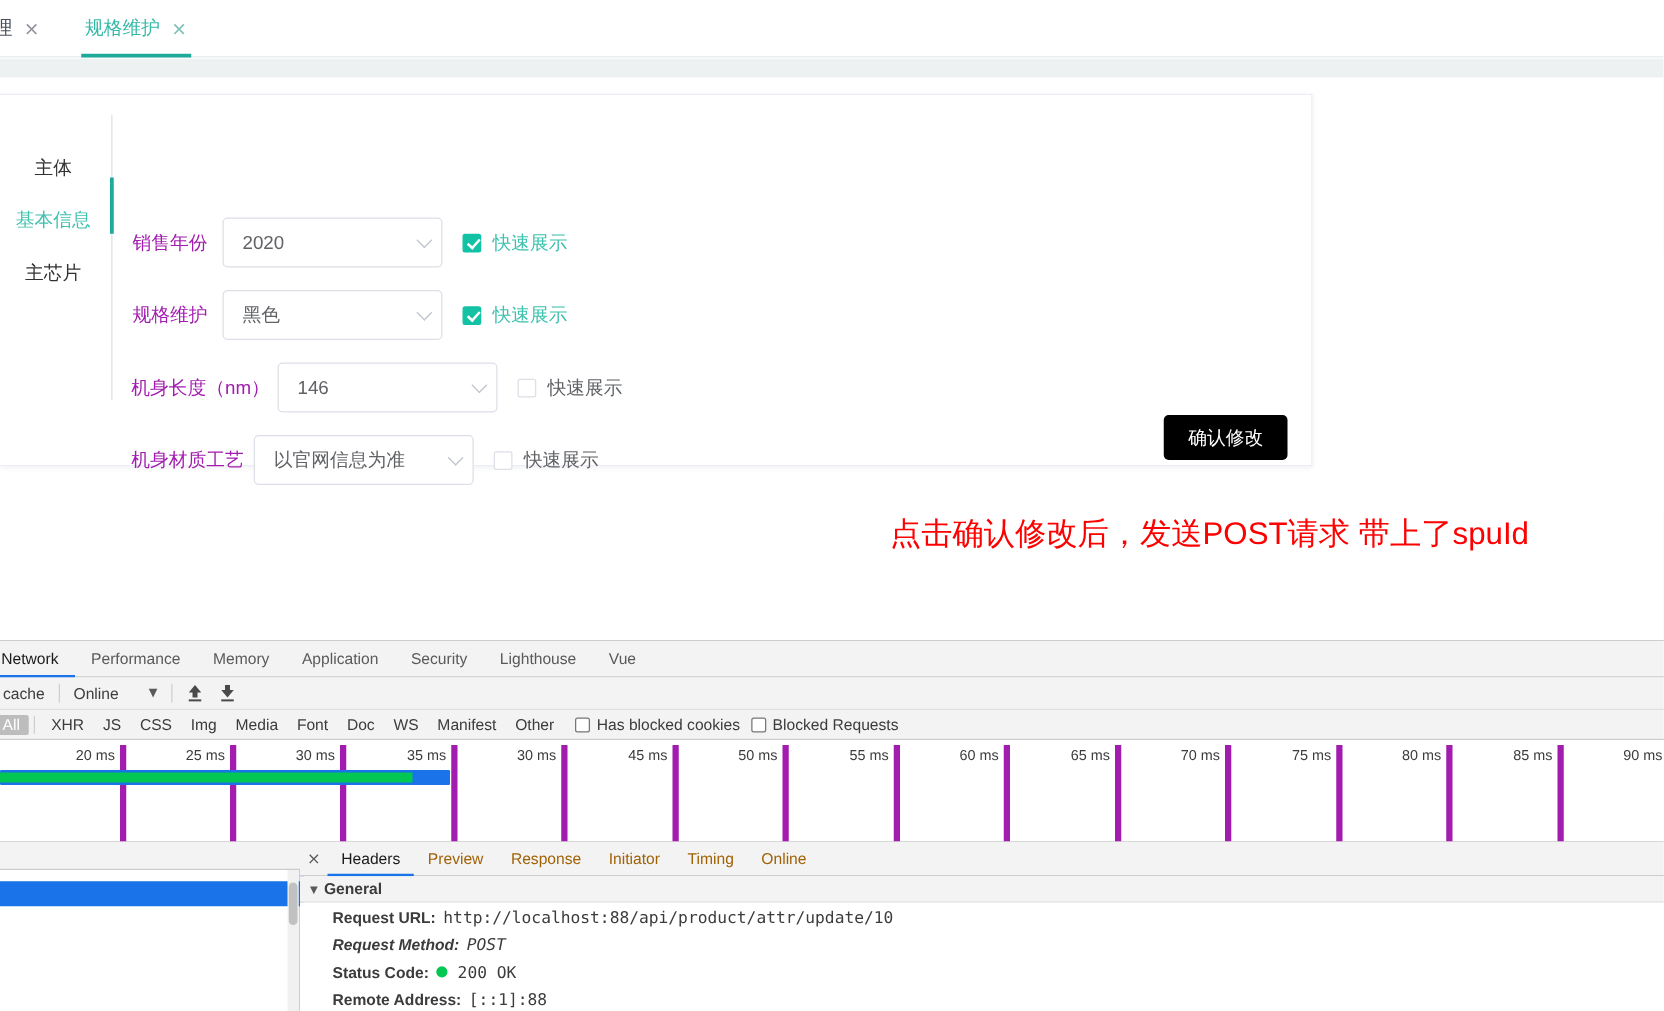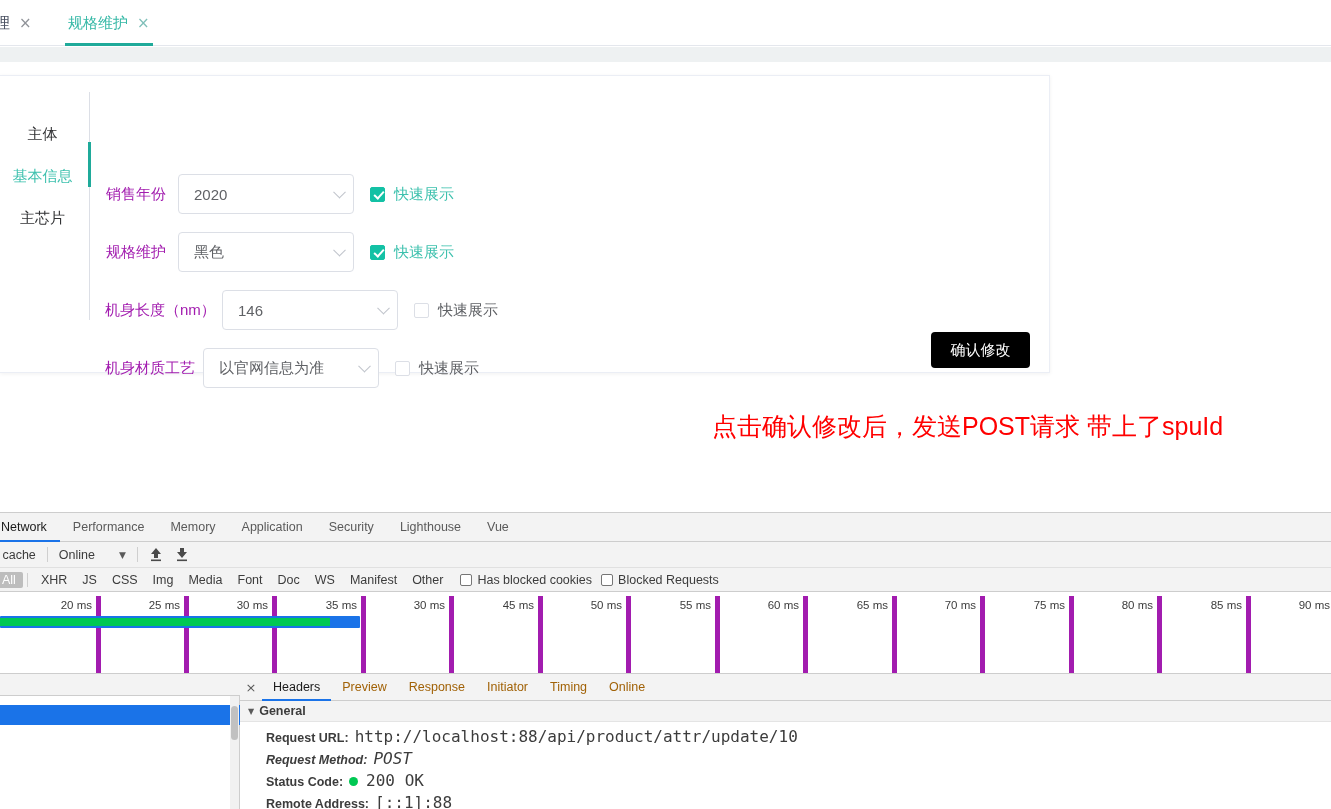--- a/index.html
+++ b/index.html
@@ -294,21 +294,21 @@
     background: #1a73e8;
   }
   .dt-kv {
     position: absolute; left: 26px;
     font-size: 12.5px; color: #3c3c3c; white-space: nowrap;
     display: flex; align-items: baseline;
   }
   .dt-k { font-weight: bold; }
   .dt-v {
     font-family: "DejaVu Sans Mono", "Liberation Mono", monospace;
-    font-size: 16px; margin-left: 6px; color: #3c3c3c;
+    font-size: 13px; margin-left: 6px; color: #3c3c3c;
   }
   #dt-kv-0 { top: 53px; }
   #dt-kv-1 { top: 75px; font-style: italic; }
   #dt-kv-2 { top: 97px; }
   #dt-kv-3 { top: 119px; }
   .dt-status-dot {
     display: inline-block; width: 9px; height: 9px; border-radius: 50%;
     background: #00c853; margin-left: 6px; margin-right: 2px;
   }
 </style>

